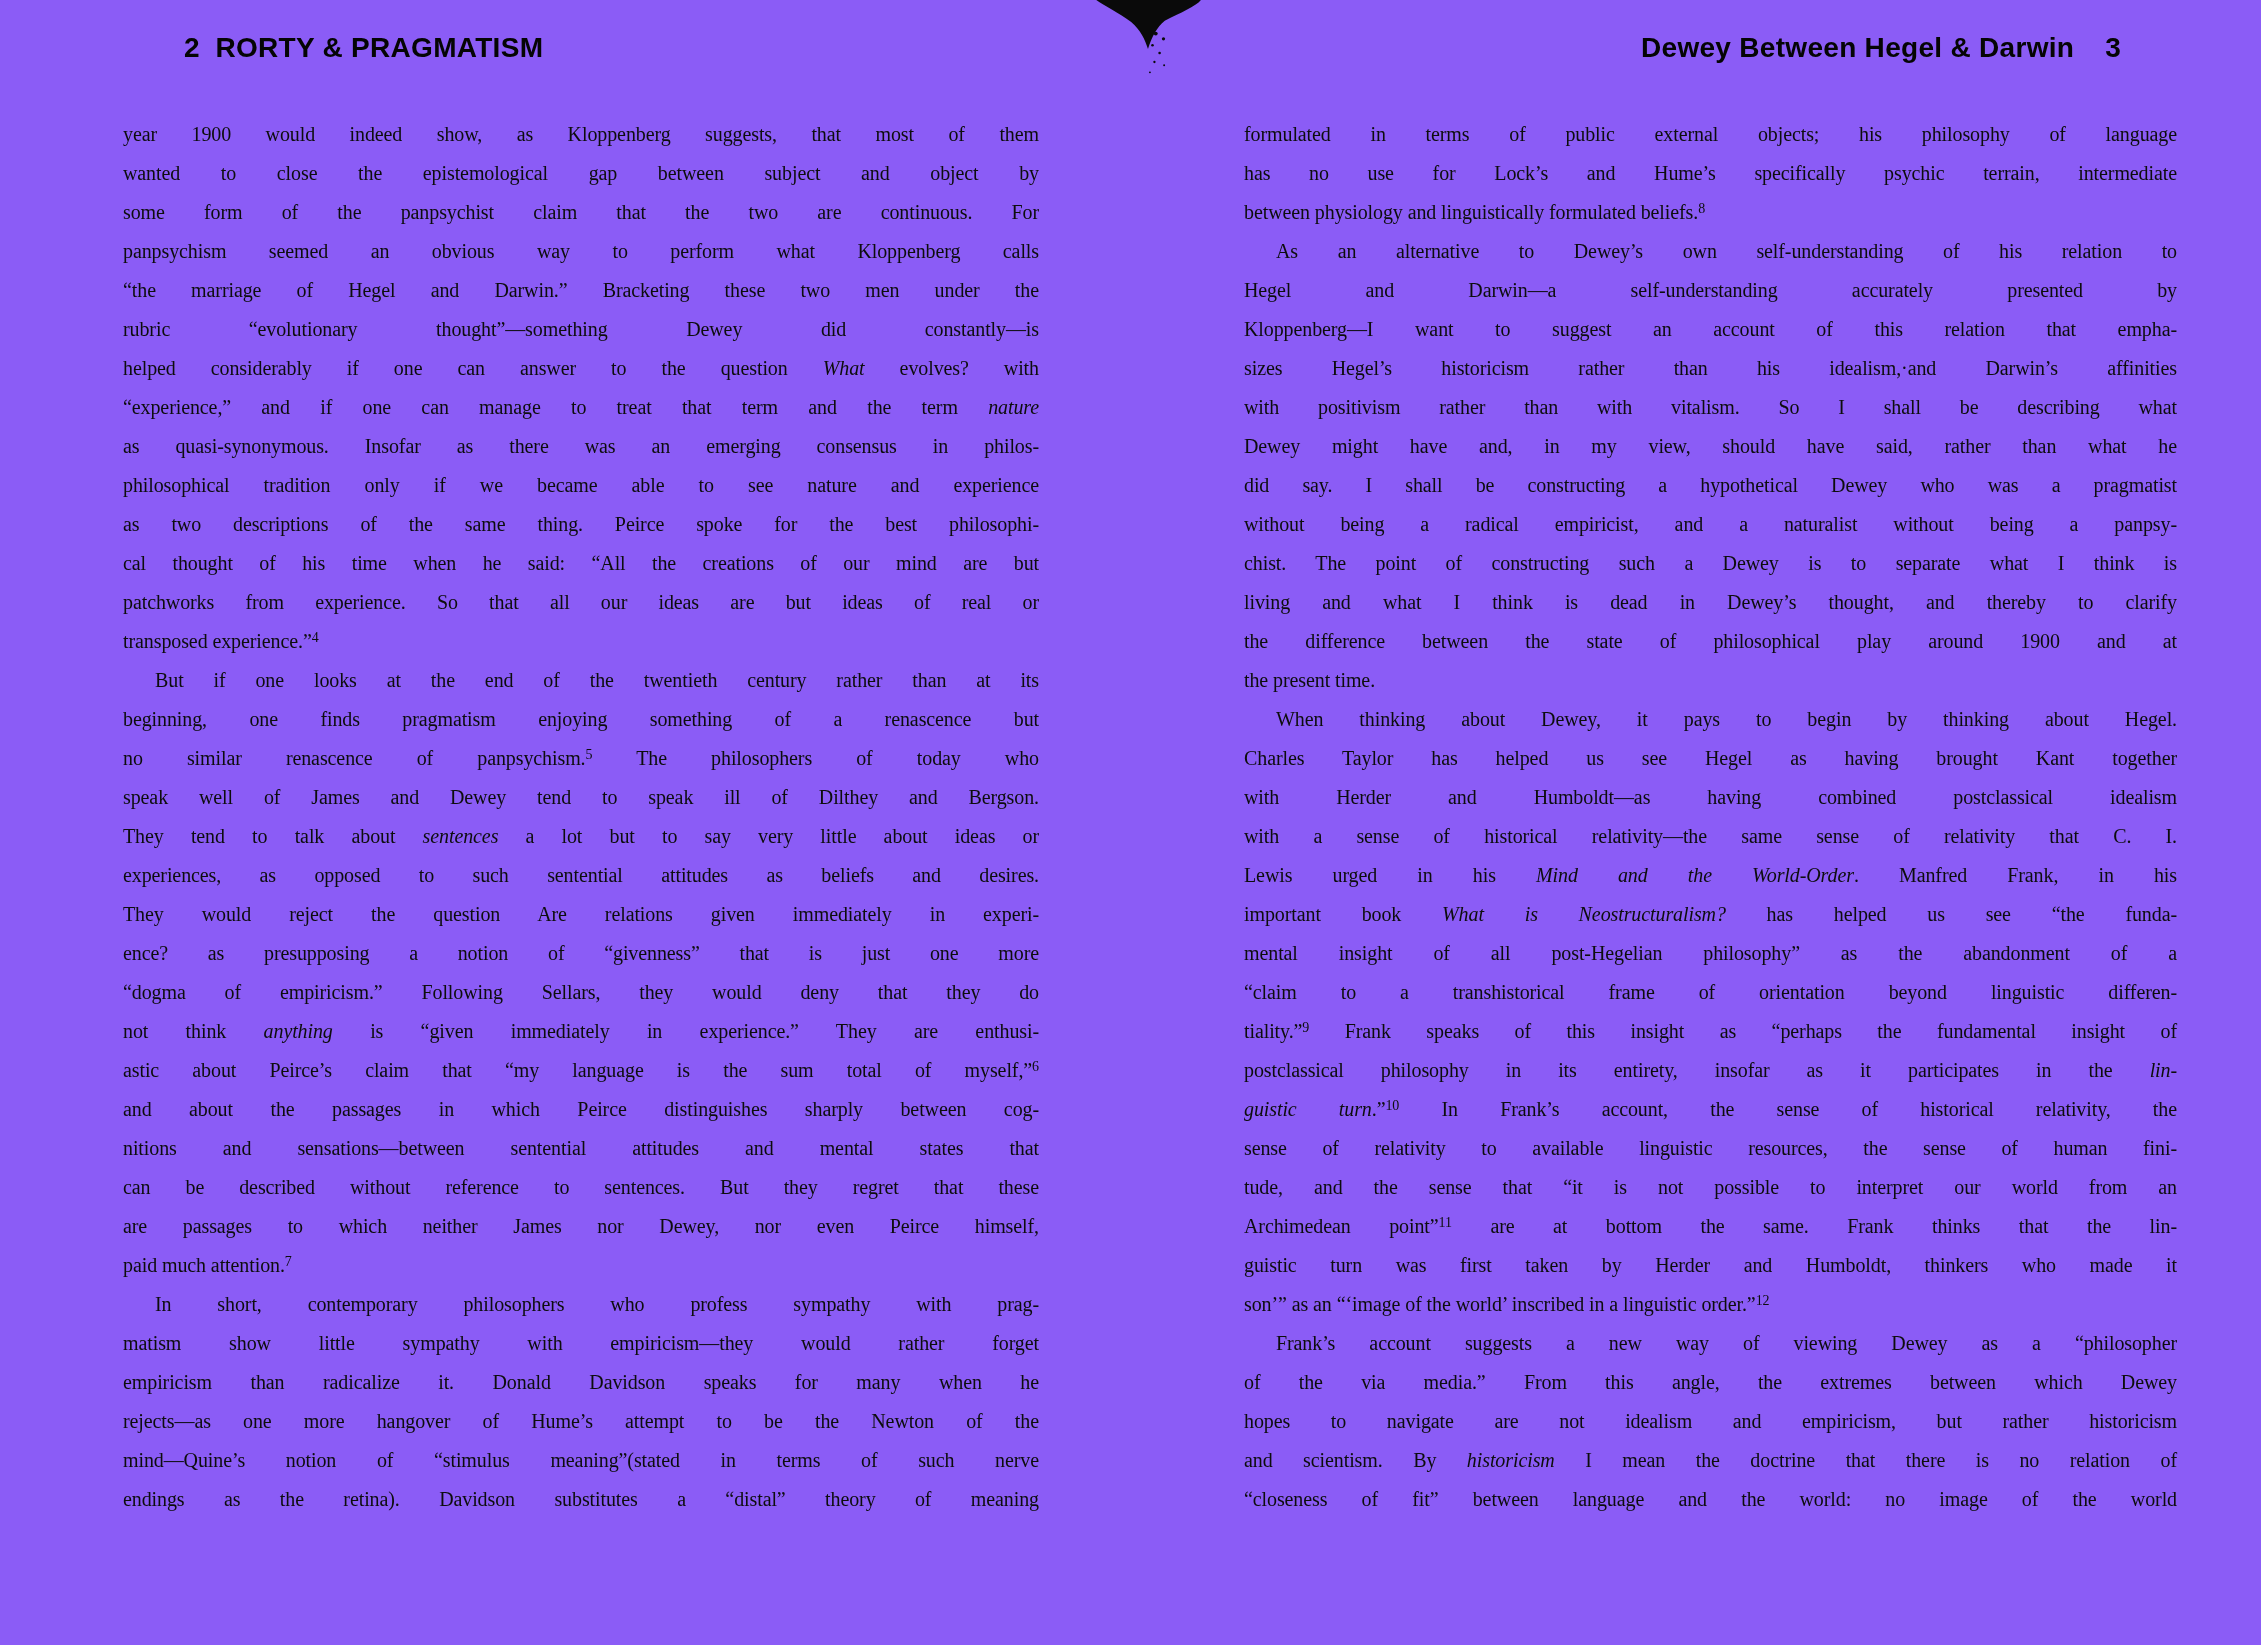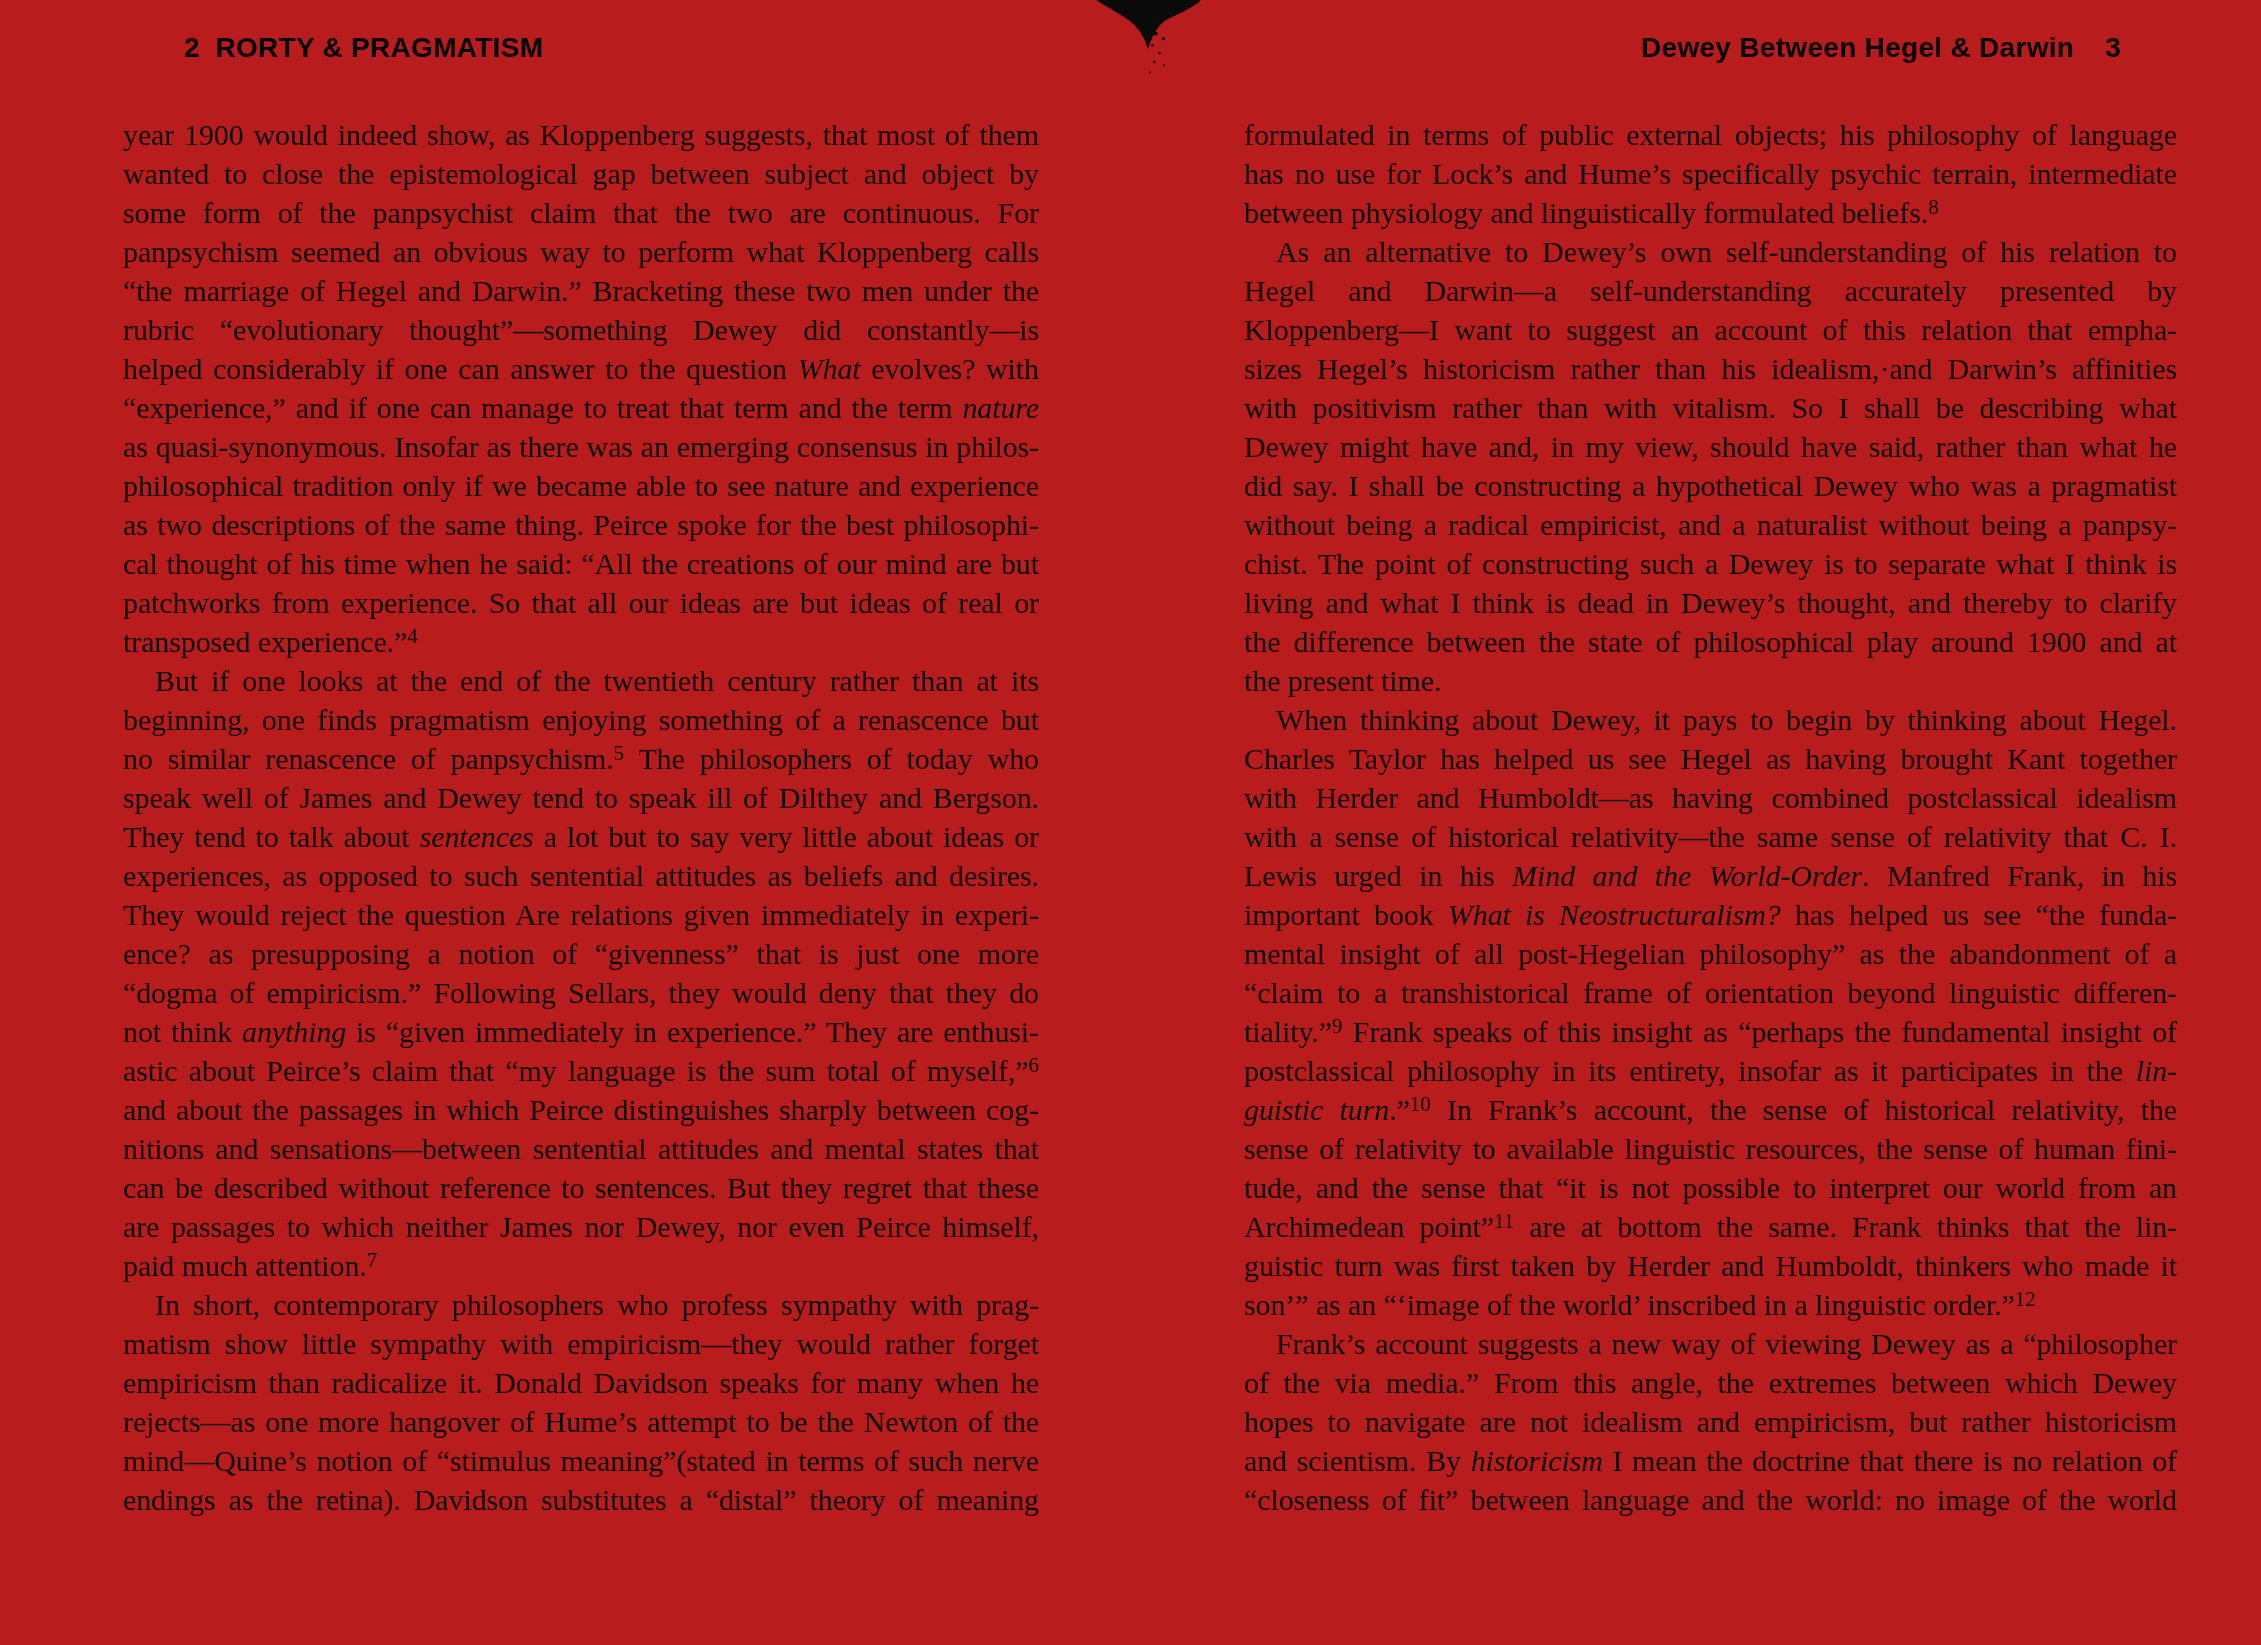--- a/index.html
+++ b/index.html
@@ -1,21 +1,21 @@
 <!DOCTYPE html>
 <html style="font-size:10.3px"><head>
 <meta charset="utf-8">
 <title>Book Scan</title>
 <style>
   html, body { margin: 0; padding: 0; background: #e8e8e4; }
   .sheet {
     position: relative;
     width: 2261px;
     height: 1646px;
-    background: #b91c1c;
+    background: #8b5cf6;
     overflow: hidden;
     font-family: "Liberation Serif", serif;
     color: #0d0d0d;
   }
   .head {
     position: absolute;
     top: 32px;
     font-family: "Liberation Sans", sans-serif;
     font-weight: 700;
     font-size: 28px;
@@ -23,21 +23,21 @@
     white-space: nowrap;
     color: #050505;
   }
   .head-left  { left: 184px; }
   .head-right { left: 1641px; }
   .head-left .pagenum  { display: inline-block; margin-right: 15.5px; }
   .head-right .pagenum { display: inline-block; margin-left: 31px; }
   .col {
     position: absolute;
     top: 115px;
-    font-size: 30px;
+    font-size: 20px;
     line-height: 39px;
     letter-spacing: -0.1px;
     color: #0d0d0d;
   }
   .col-left  { left: 123px;  width: 916px; }
   .col-right { left: 1231px; width: 933px; margin-left: 13px; }
   .line {
     text-align: justify;
     text-align-last: justify;
   }

